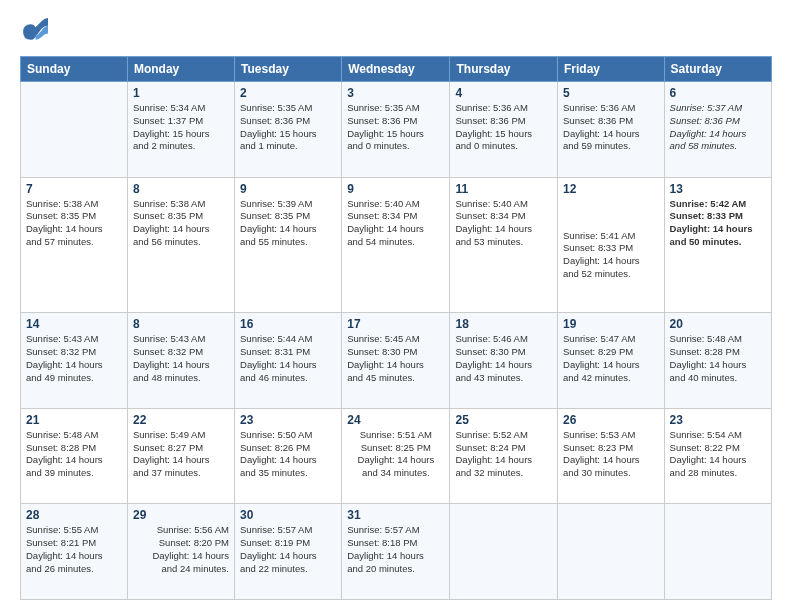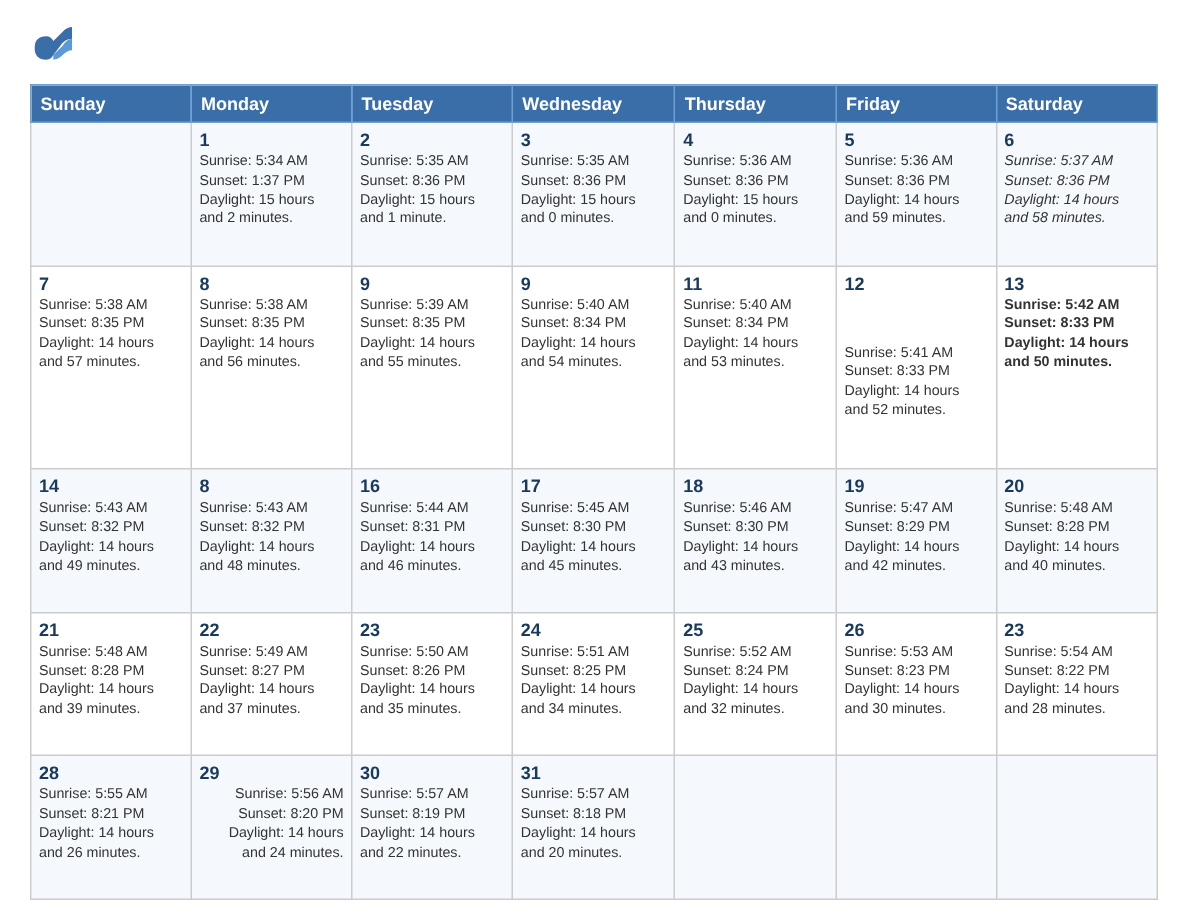--- a/index.html
+++ b/index.html
@@ -297,21 +297,21 @@
           </td>
           <td>
             <span class="day-number">23</span>
             <div class="cell-text" style="white-space: pre-line;">Sunrise: 5:50 AM
 Sunset: 8:26 PM
 Daylight: 14 hours
 and 35 minutes.</div>
           </td>
           <td>
             <span class="day-number">24</span>
-            <div class="cell-text" style="white-space: pre-line;">Sunrise: 5:51 AM
+            <div class="cell-text" style="white-space: pre-line; text-align: center;">Sunrise: 5:51 AM
 Sunset: 8:25 PM
 Daylight: 14 hours
 and 34 minutes.</div>
           </td>
           <td>
             <span class="day-number">25</span>
             <div class="cell-text" style="white-space: pre-line;">Sunrise: 5:52 AM
 Sunset: 8:24 PM
 Daylight: 14 hours
 and 32 minutes.</div>

